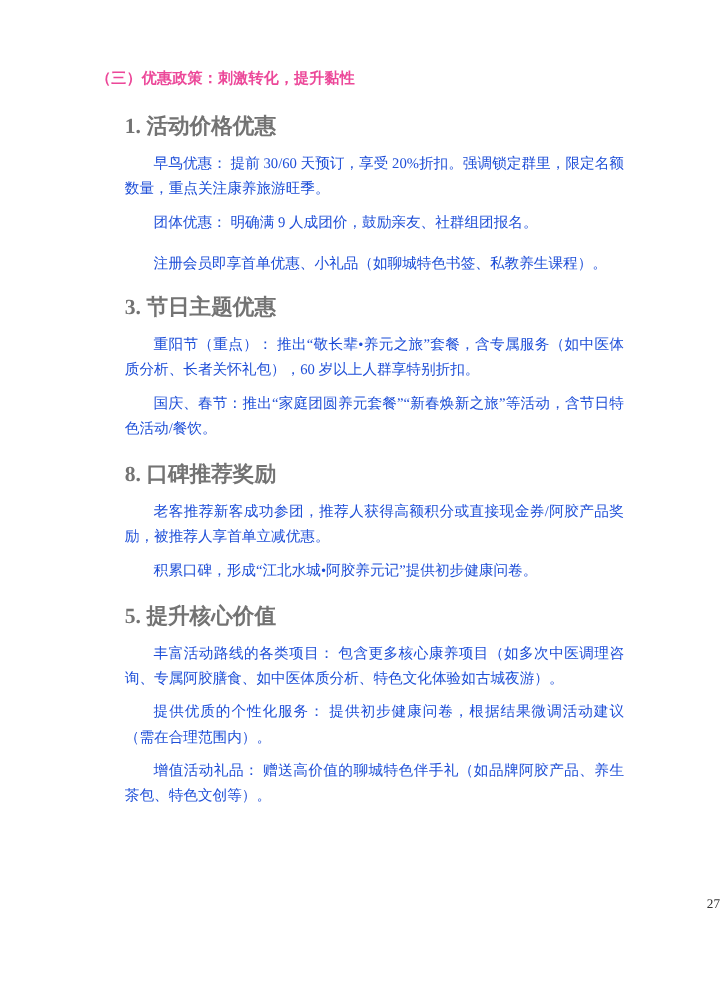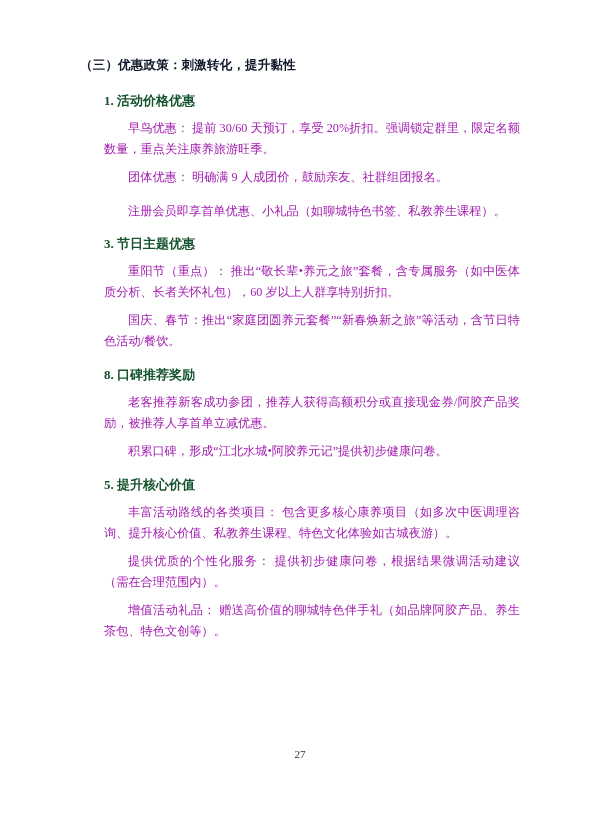--- a/index.html
+++ b/index.html
@@ -20,55 +20,55 @@
   }
   .content {
     position: absolute;
     left: 80px;
     top: 56px;
     width: 440px;
   }
   .heading {
     font-weight: bold;
     font-size: 12.5px;
-    color: #0f172a;
+    color: #ec4899;
     letter-spacing: 0.2px;
     margin: 0 0 16px 0;
     line-height: 1.5;
   }
   .sub-heading {
     font-weight: bold;
-    font-size: 13px;
-    color: #14532d;
+    font-size: 18px;
+    color: #737373;
     margin: 0 0 6px 0;
     padding-left: 24px;
     line-height: 1.6;
   }
   .para {
     font-size: 12.2px;
-    color: #a21caf;
+    color: #1d4ed8;
     margin: 0 0 7px 0;
     padding-left: 24px;
     line-height: 1.72;
     text-align: justify;
     text-justify: inter-ideograph;
     text-indent: 24px;
   }
   .para.last-in-block {
     margin-bottom: 13px;
   }
   .block {
     margin-bottom: 2px;
   }
   .page-number {
     position: absolute;
     left: 0;
     right: 0;
     top: 748px;
-    text-align: center;
+    text-align: right;
     font-size: 11px;
     color: #333;
     font-family: "Liberation Serif", serif;
   }
 </style>
 </head>
 <body>
 
 <div class="page">
   <div class="content">
@@ -92,21 +92,21 @@
     </div>
 
     <div class="block">
       <p class="sub-heading">8. 口碑推荐奖励</p>
       <p class="para">老客推荐新客成功参团，推荐人获得高额积分或直接现金券/阿胶产品奖励，被推荐人享首单立减优惠。</p>
       <p class="para last-in-block">积累口碑，形成“江北水城•阿胶养元记”提供初步健康问卷。</p>
     </div>
 
     <div class="block">
       <p class="sub-heading">5. 提升核心价值</p>
-      <p class="para">丰富活动路线的各类项目： 包含更多核心康养项目（如多次中医调理咨询、提升核心价值、私教养生课程、特色文化体验如古城夜游）。</p>
+      <p class="para">丰富活动路线的各类项目： 包含更多核心康养项目（如多次中医调理咨询、专属阿胶膳食、如中医体质分析、特色文化体验如古城夜游）。</p>
       <p class="para">提供优质的个性化服务： 提供初步健康问卷，根据结果微调活动建议（需在合理范围内）。</p>
       <p class="para last-in-block">增值活动礼品： 赠送高价值的聊城特色伴手礼（如品牌阿胶产品、养生茶包、特色文创等）。</p>
     </div>
 
   </div>
 
   <div class="page-number">27</div>
 </div>
 
 </body></html>

